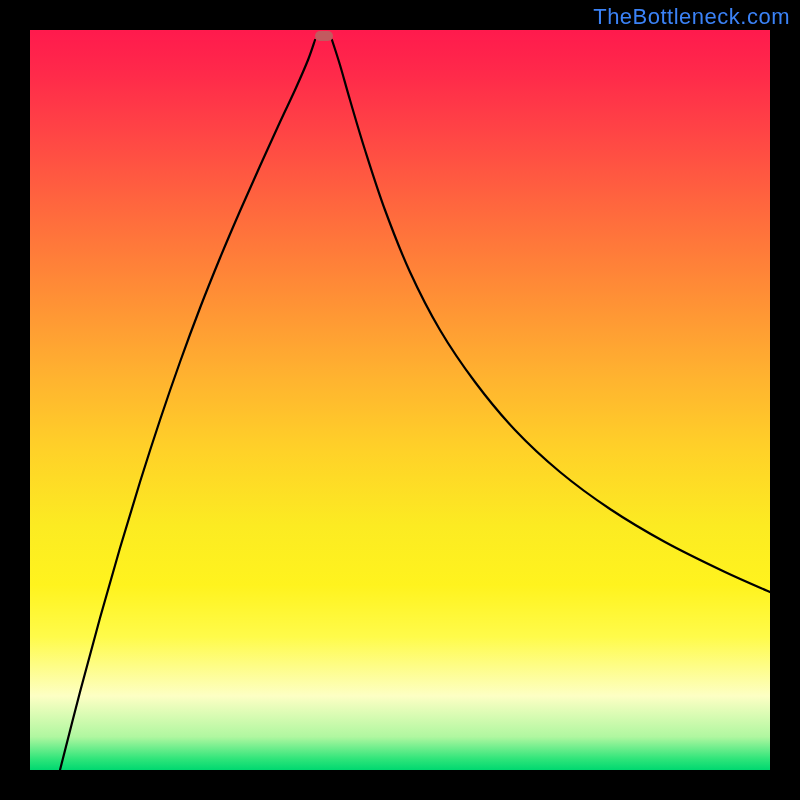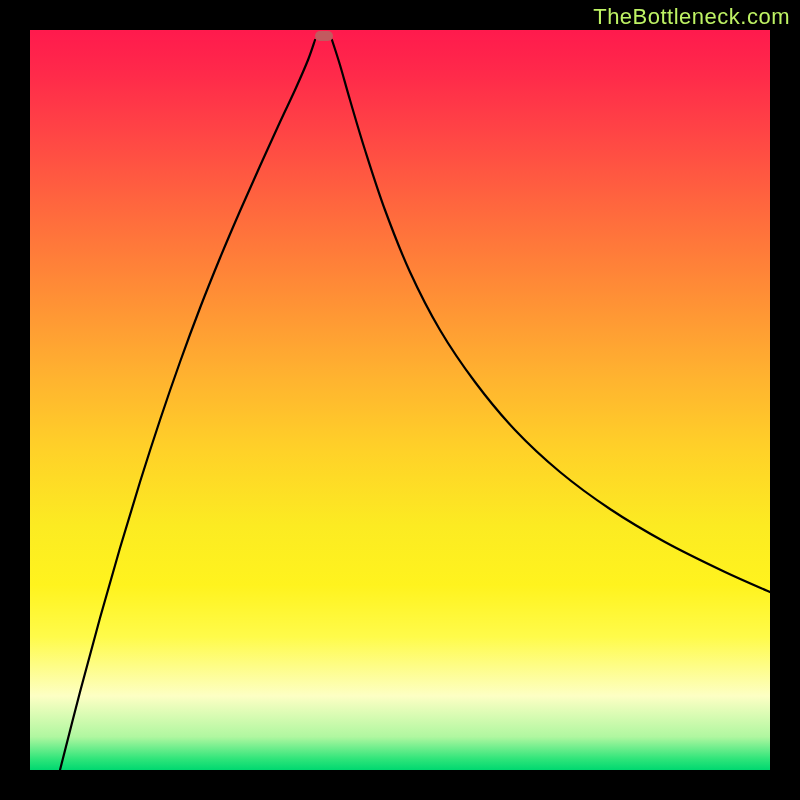--- a/index.html
+++ b/index.html
@@ -16,21 +16,21 @@
     height: 800px;
     background: #000;
   }
   .watermark {
     position: absolute;
     top: 4px;
     right: 10px;
     font-family: Arial, Helvetica, sans-serif;
     font-size: 22px;
     font-weight: 500;
-    color: #bef264;
+    color: #3b82f6;
     letter-spacing: 0.5px;
     z-index: 10;
     margin-left: 45px;
   }
   .plot-area {
     position: absolute;
     left: 30px;
     top: 30px;
     width: 740px;
     height: 740px;

